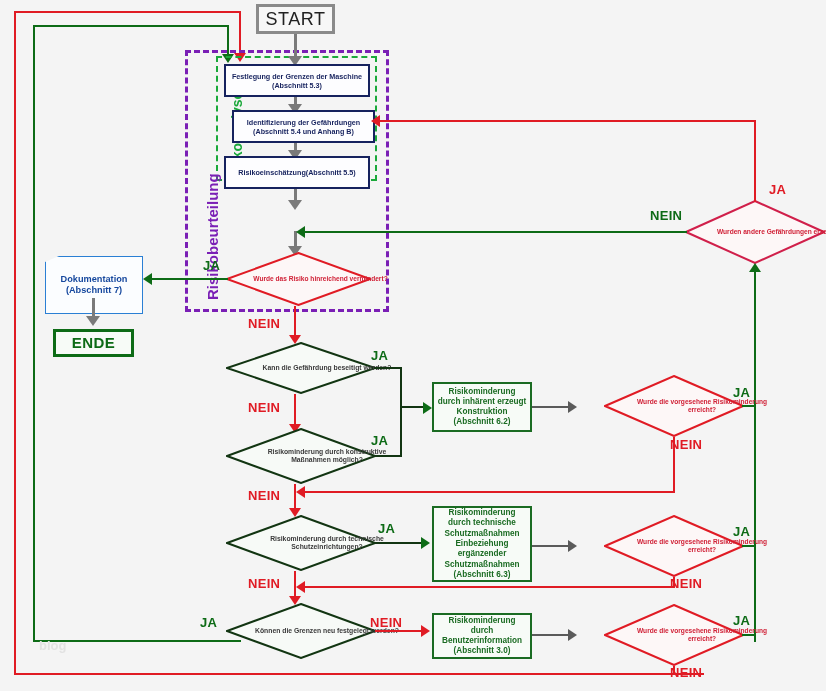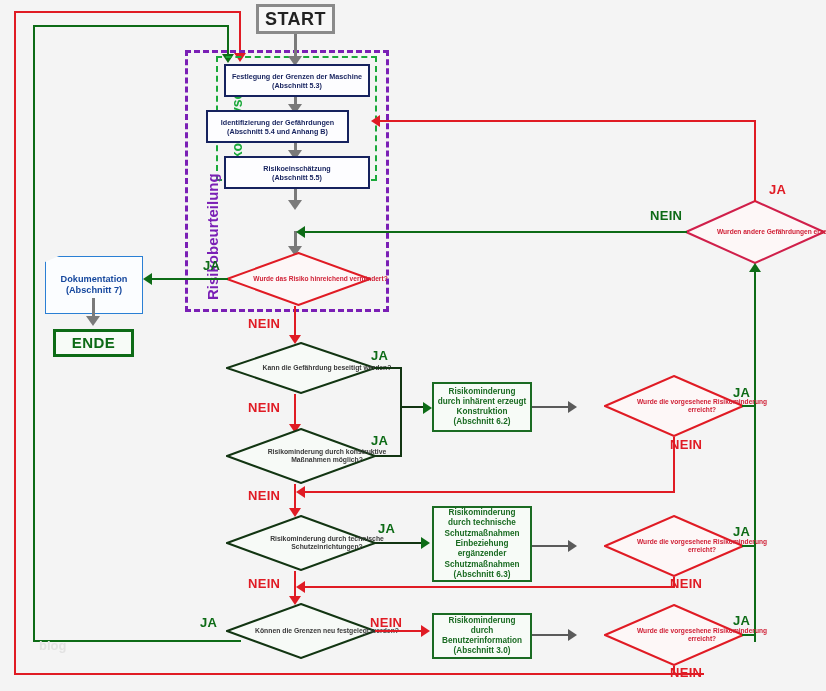--- a/index.html
+++ b/index.html
@@ -8,21 +8,21 @@
   #frame-bg{position:absolute;left:3px;top:3px;width:820px;height:685px;background:#f4f4f4;}
 
   .abs{position:absolute;box-sizing:border-box;}
 
   
   .node{display:flex;align-items:center;justify-content:center;text-align:center;line-height:1.25;}
 
   .proc-blue{border:2px solid #16225e;background:#fdfdff;color:#16225e;font-size:7.2px;font-weight:600;}
   .proc-green{border:2px solid #1a6b22;background:#f7fbf7;color:#1a6b22;font-size:8.2px;font-weight:700;}
 
-  .term-gray{border:3px solid #8a8a8a;background:#f7f7f7;color:#222;font-size:18px;font-weight:700;letter-spacing:.5px;}
+  .term-gray{border:3px solid #8a8a8a;background:#f7f7f7;color:#222;font-size:18px;font-weight:400;letter-spacing:.5px;}
   .term-green{border:3px solid #0d6b16;background:#f7fbf7;color:#0d6b16;font-size:15px;font-weight:700;letter-spacing:.5px;}
 
   .doc-blue{border:1.6px solid #2a7fd4;background:#fbfdff;color:#16489e;font-size:9.2px;font-weight:700;
             clip-path:polygon(14px 0,100% 0,100% 100%,0 100%,0 6px);}
 
   
   .dia{overflow:visible;}
   .dia-txt{position:absolute;left:0;top:0;width:100%;height:100%;display:flex;align-items:center;
            justify-content:center;text-align:center;line-height:1.25;font-weight:600;}
   .dia-red .dia-txt{color:#d01f35;font-size:6.6px;}
@@ -94,28 +94,28 @@
   <div class="ln v-gry abs" style="left:294px;top:34px;height:24px;"></div>
   <div class="arrow ar-down-gry abs" style="left:288px;top:56px;"></div>
 
   <div class="node proc-blue abs" style="left:224px;top:64px;width:146px;height:33px;flex-direction:column;">
     <span>Festlegung der Grenzen der Maschine</span>
     <span>(Abschnitt 5.3)</span>
   </div>
   <div class="ln v-gry abs" style="left:294px;top:97px;height:11px;"></div>
   <div class="arrow ar-down-gry abs" style="left:288px;top:104px;"></div>
 
-  <div class="node proc-blue abs" style="left:206px;top:110px;width:143px;height:33px;flex-direction:column;">
+  <div class="node proc-blue abs" style="left:232px;top:110px;width:143px;height:33px;flex-direction:column;">
     <span>Identifizierung der Gefährdungen</span>
     <span>(Abschnitt 5.4 und Anhang B)</span>
   </div>
   <div class="ln v-gry abs" style="left:294px;top:143px;height:11px;"></div>
   <div class="arrow ar-down-gry abs" style="left:288px;top:150px;"></div>
 
-  <div class="node proc-blue abs" style="left:224px;top:156px;width:146px;height:33px;flex-direction:column;">
+  <div class="node proc-blue abs" style="left:224px;top:156px;width:146px;height:33px;flex-direction:row;">
     <span>Risikoeinschätzung</span>
     <span>(Abschnitt 5.5)</span>
   </div>
   <div class="ln v-gry abs" style="left:294px;top:189px;height:16px;"></div>
   <div class="arrow ar-down-gry abs" style="left:288px;top:200px;"></div>
 
   <div class="ln v-gry abs" style="left:294px;top:231px;height:22px;"></div>
   <div class="arrow ar-down-gry abs" style="left:288px;top:246px;"></div>
 
   <div class="abs dia dia-red" style="left:226px;top:252px;width:145px;height:54px;">

